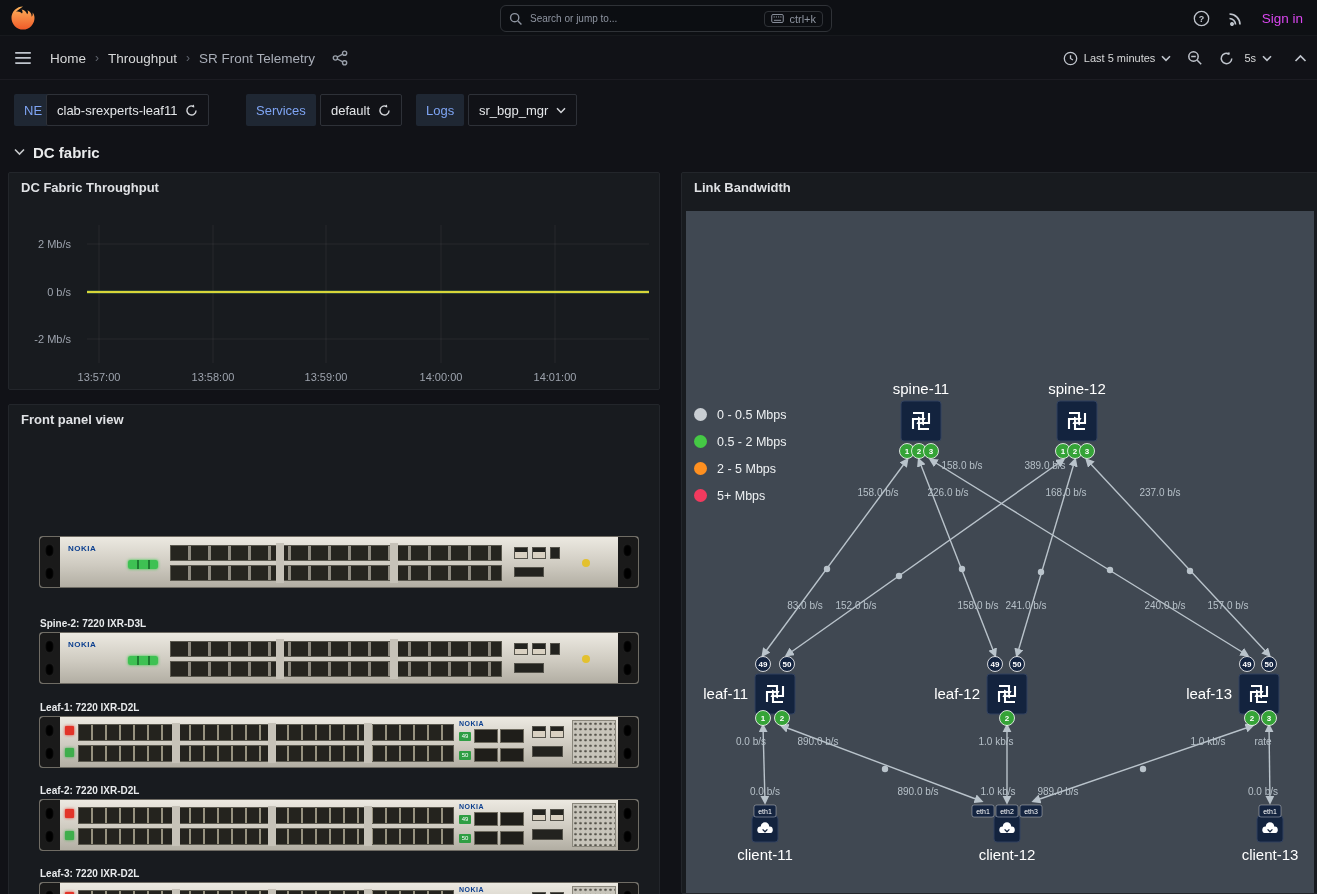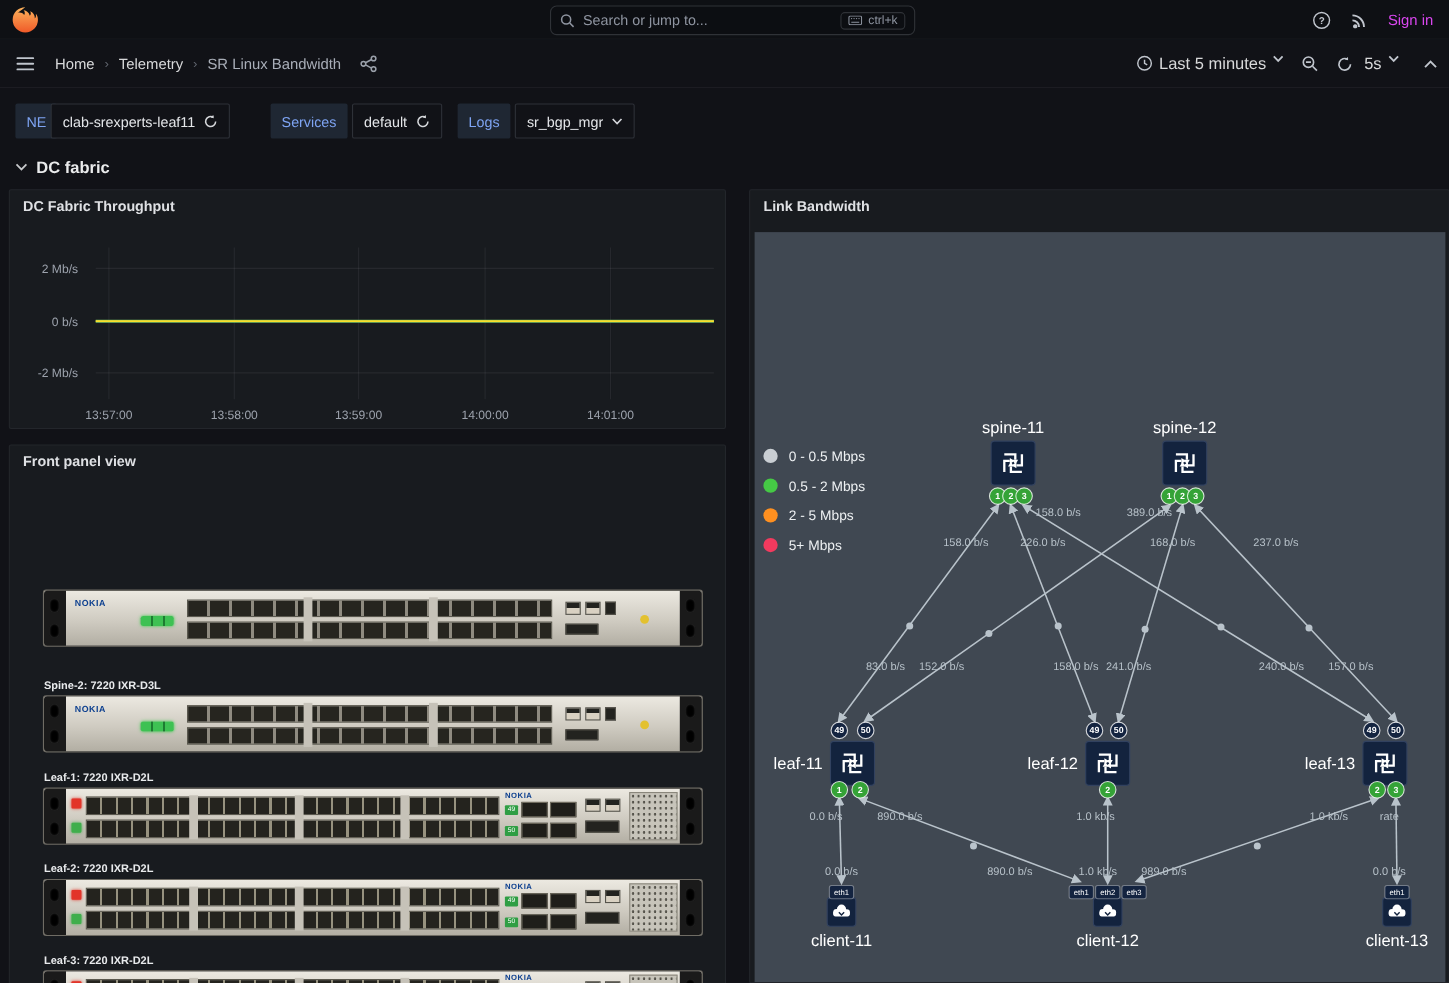--- a/index.html
+++ b/index.html
@@ -6,37 +6,37 @@
   html,body{width:1317px;height:894px;overflow:hidden;background:#111217;
     font-family:"Liberation Sans",sans-serif;color:#d8d9da;}
   svg{display:block}
 
   
   .topbar{position:absolute;left:0;top:0;width:1317px;height:36px;background:#0e1014;
     border-bottom:1px solid rgba(204,204,220,.05)}
   .logo{position:absolute;left:10px;top:5px;width:26px;height:26px;cursor:pointer}
   .searchbox{position:absolute;left:500px;top:5px;width:332px;height:27px;background:#0c0e12;
     border:1px solid #2f3237;border-radius:6px;display:flex;align-items:center;padding:0 8px;gap:7px;cursor:text}
-  .searchbox .ph{flex:1;font-size:13px;color:#8e94a0}
+  .searchbox .ph{flex:1;font-size:10px;color:#8e94a0}
   .kbd{display:flex;align-items:center;gap:5px;border:1px solid #2f3237;border-radius:4px;
     padding:1px 6px;font-size:11px;color:#8e94a0}
   .topright{position:absolute;right:14px;top:0;height:36px;display:flex;align-items:center;gap:18px}
   .signin{font-size:13.5px;color:#d946ef;cursor:pointer}
 
   
   .navrow{position:absolute;left:0;top:36px;width:1317px;height:44px;background:#111217;
     border-bottom:1px solid rgba(204,204,220,.06)}
   .burger{position:absolute;left:14px;top:13px;cursor:pointer}
   .crumbs{position:absolute;left:50px;top:0;height:44px;display:flex;align-items:center;gap:9px;font-size:13.5px}
   .crumb{color:#d8d9da;cursor:pointer}
   .crumb.current{color:#a9aeb8;cursor:default}
   .crumb-sep{color:#60656e;font-size:12px}
   .shareic{margin-left:8px;cursor:pointer;display:flex}
   .navright{position:absolute;right:10px;top:0;height:44px;display:flex;align-items:center}
-  .timewidget{display:flex;gap:6px;cursor:pointer;font-size:15px;color:#d8d9da}
+  .timewidget{display:flex;align-items:center;gap:6px;cursor:pointer;font-size:11px;color:#d8d9da}
   .navright .ic{display:flex;align-items:center;cursor:pointer}
   .gap16{width:16px}.gap10{width:10px}.gap22{width:22px}
 
   
   .varlabel{position:absolute;top:94px;height:32px;background:#1f2733;color:#7ea4f3;
     font-size:13px;display:flex;align-items:center;border-radius:2px;padding:0 10px;cursor:pointer}
   .varvalue{position:absolute;top:94px;height:32px;border:1px solid #2e3138;border-radius:2px;
     color:#e4e6e9;font-size:13px;display:flex;align-items:center;gap:8px;padding:0 10px;
     background:#111217;cursor:pointer;white-space:nowrap}
 
@@ -152,23 +152,23 @@
         <g fill="#c0c5cd">
           <rect x="1" y="3" width="16" height="1.7" rx=".8"></rect>
           <rect x="1" y="8.1" width="16" height="1.7" rx=".8"></rect>
           <rect x="1" y="13.2" width="16" height="1.7" rx=".8"></rect>
         </g>
       </svg>
   </span>
   <nav class="crumbs">
     <span class="crumb">Home</span>
     <span class="crumb-sep">›</span>
-    <span class="crumb">Telemetry</span>
+    <span class="crumb">Throughput</span>
     <span class="crumb-sep">›</span>
-    <span class="crumb current">SR Linux Bandwidth</span>
+    <span class="crumb current">SR Front Telemetry</span>
     <span class="shareic">
       <svg width="16" height="16" viewBox="0 0 16 16">
           <g stroke="#9aa0aa" stroke-width="1.4" fill="none">
             <circle cx="3.4" cy="8" r="2.1"></circle>
             <circle cx="12.6" cy="3.2" r="2.1"></circle>
             <circle cx="12.6" cy="12.8" r="2.1"></circle>
             <line x1="5.3" y1="7" x2="10.8" y2="4.1"></line>
             <line x1="5.3" y1="9" x2="10.8" y2="11.9"></line>
           </g>
         </svg>

